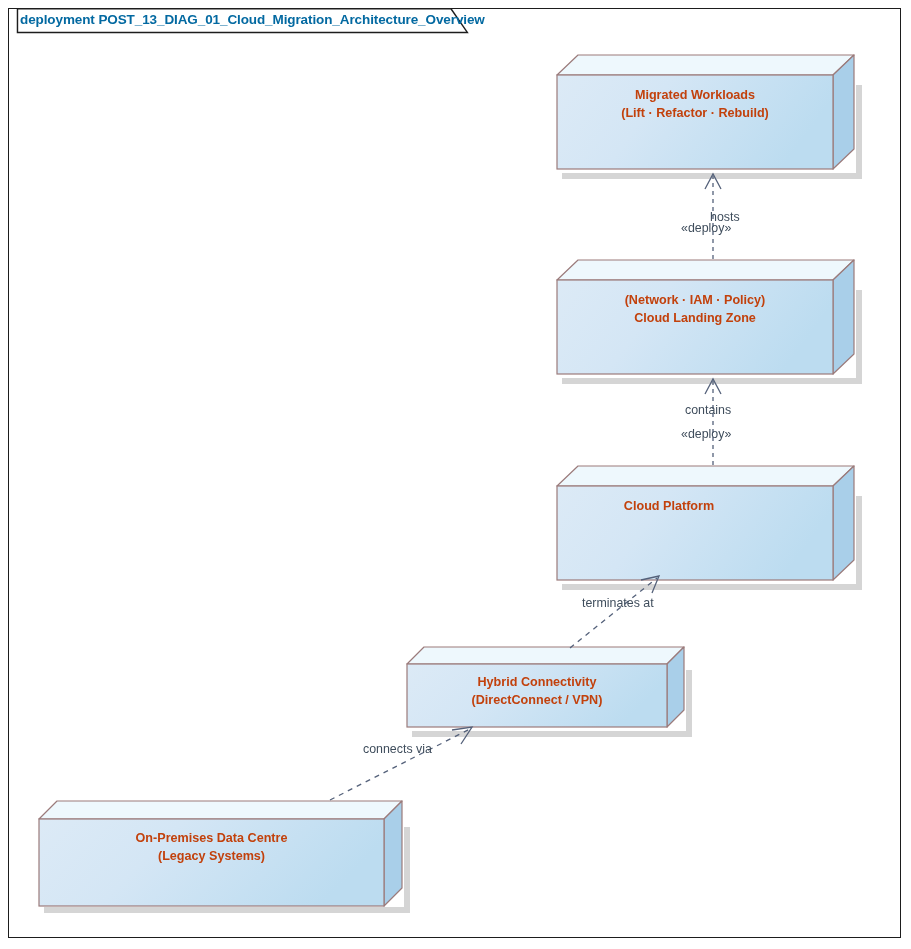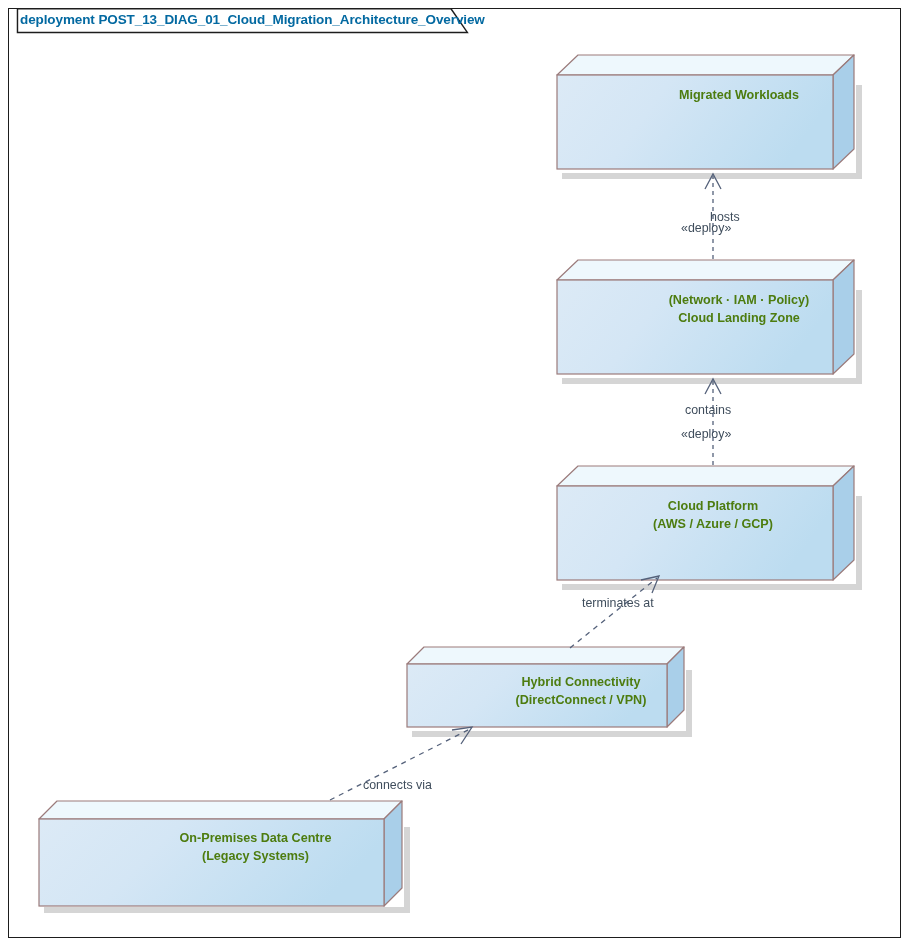--- a/index.html
+++ b/index.html
@@ -63,25 +63,24 @@
     position: absolute;
     left: 0;
     top: 0;
     overflow: visible;
   }
   .node .label {
     position: absolute;
     text-align: center;
     font-size: 12.6px;
     font-weight: bold;
-    color: #4d7c0f;
+    color: #c2410c;
     line-height: 1.45;
     white-space: nowrap;
     pointer-events: none;
-    padding-left: 44px;
   }
 
   
   .connector-layer {
     position: absolute;
     left: 0;
     top: 0;
     width: 911px;
     height: 949px;
     pointer-events: none;
@@ -119,20 +118,21 @@
         <linearGradient id="g1" x1="0" y1="0" x2="1" y2="0.25">
           <stop offset="0" stop-color="#dceaf6"></stop>
           <stop offset="0.4" stop-color="#d4e6f5"></stop>
           <stop offset="1" stop-color="#bcdcf0"></stop>
         </linearGradient>
       </defs>
       <rect x="1" y="21" width="276" height="94" fill="url(#g1)" stroke="#9b7b7b" stroke-width="1.2"></rect>
     </svg>
     <div class="label" style="left:1px; top:32px; width:276px;">
       <div>Migrated Workloads</div>
+      <div>(Lift · Refactor · Rebuild)</div>
     </div>
   </div>
 
   <div class="node" style="left:556px; top:259px; width:306px; height:125px;">
     <svg class="svg3d" width="310" height="130" viewBox="0 0 310 130">
       <polygon points="6,125 306,125 306,31 300,31 300,119 6,119" fill="#d5d5d5" stroke="none"></polygon>
       <polygon points="1,21 22,1 298,1 277,21" fill="#eef8fd" stroke="#9b7b7b" stroke-width="1.2" stroke-linejoin="round"></polygon>
       <polygon points="277,21 298,1 298,95 277,115" fill="#a9cfe9" stroke="#9b7b7b" stroke-width="1.2" stroke-linejoin="round"></polygon>
       <defs>
         <linearGradient id="g2" x1="0" y1="0" x2="1" y2="0.25">
@@ -158,21 +158,20 @@
         <linearGradient id="g3" x1="0" y1="0" x2="1" y2="0.25">
           <stop offset="0" stop-color="#dceaf6"></stop>
           <stop offset="0.4" stop-color="#d4e6f5"></stop>
           <stop offset="1" stop-color="#bcdcf0"></stop>
         </linearGradient>
       </defs>
       <rect x="1" y="21" width="276" height="94" fill="url(#g3)" stroke="#9b7b7b" stroke-width="1.2"></rect>
     </svg>
     <div class="label" style="left:1px; top:32px; width:224px;">
       <div>Cloud Platform</div>
-      <div>(AWS / Azure / GCP)</div>
     </div>
   </div>
 
   <div class="node" style="left:406px; top:646px; width:286px; height:92px;">
     <svg class="svg3d" width="290" height="96" viewBox="0 0 290 96">
       <polygon points="6,91 286,91 286,24 280,24 280,85 6,85" fill="#d5d5d5" stroke="none"></polygon>
       <polygon points="1,18 18,1 278,1 261,18" fill="#eef8fd" stroke="#9b7b7b" stroke-width="1.2" stroke-linejoin="round"></polygon>
       <polygon points="261,18 278,1 278,64 261,81" fill="#a9cfe9" stroke="#9b7b7b" stroke-width="1.2" stroke-linejoin="round"></polygon>
       <defs>
         <linearGradient id="g4" x1="0" y1="0" x2="1" y2="0.25">
@@ -236,15 +235,15 @@
   </svg>
 
   <div class="conn-label" style="left:694px; top:210px;margin-left:16px;">hosts</div>
   <div class="conn-label" style="left:681px; top:221px;">«deploy»</div>
 
   <div class="conn-label" style="left:685px; top:403px;">contains</div>
   <div class="conn-label" style="left:681px; top:427px;">«deploy»</div>
 
   <div class="conn-label" style="left:582px; top:596px;">terminates at</div>
 
-  <div class="conn-label" style="left:363px; top:778px;">connects via</div>
+  <div class="conn-label" style="left:363px; top:742px;">connects via</div>
 
 </div>
 
 </body></html>

